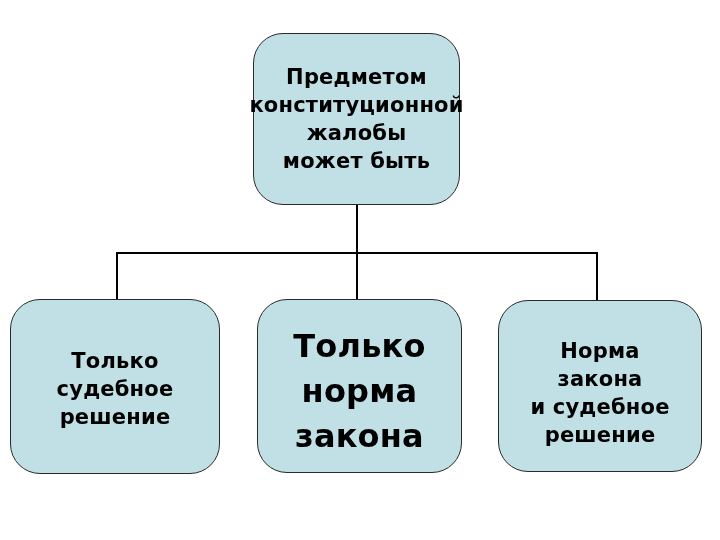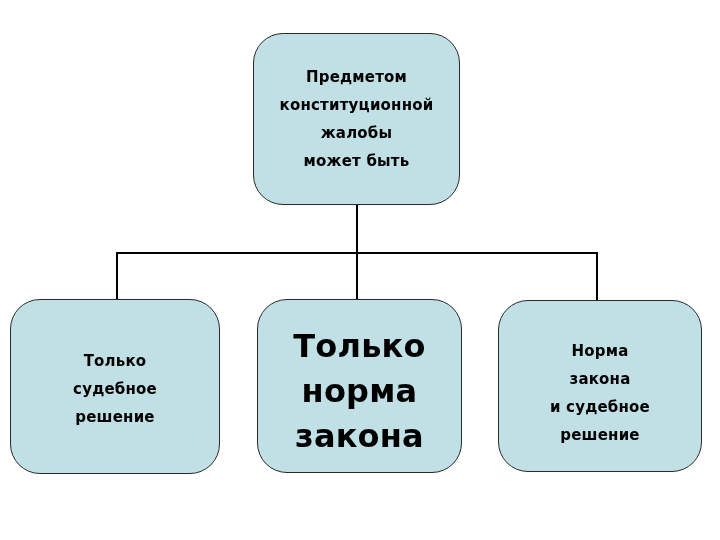--- a/index.html
+++ b/index.html
@@ -35,21 +35,21 @@
     display: flex;
     align-items: center;
     justify-content: center;
     text-align: center;
     z-index: 2;
   }
   .node .label {
     white-space: pre-line;
     font-weight: bold;
     color: var(--ink, #000000);
-    font-size: 15px;
+    font-size: 21px;
     line-height: 28px;
     letter-spacing: 0.2px;
   }
   .n-root   { left: 253px; top: 33px;  width: 207px; height: 172px; }
   .n-left   { left: 10px;  top: 299px; width: 210px; height: 175px; }
   .n-center { left: 257px; top: 299px; width: 205px; height: 174px; }
   .n-right  { left: 498px; top: 300px; width: 204px; height: 172px; }
   .n-left .label   { padding-top: 4px; }
   .n-center .label {
     font-size: 32px;

